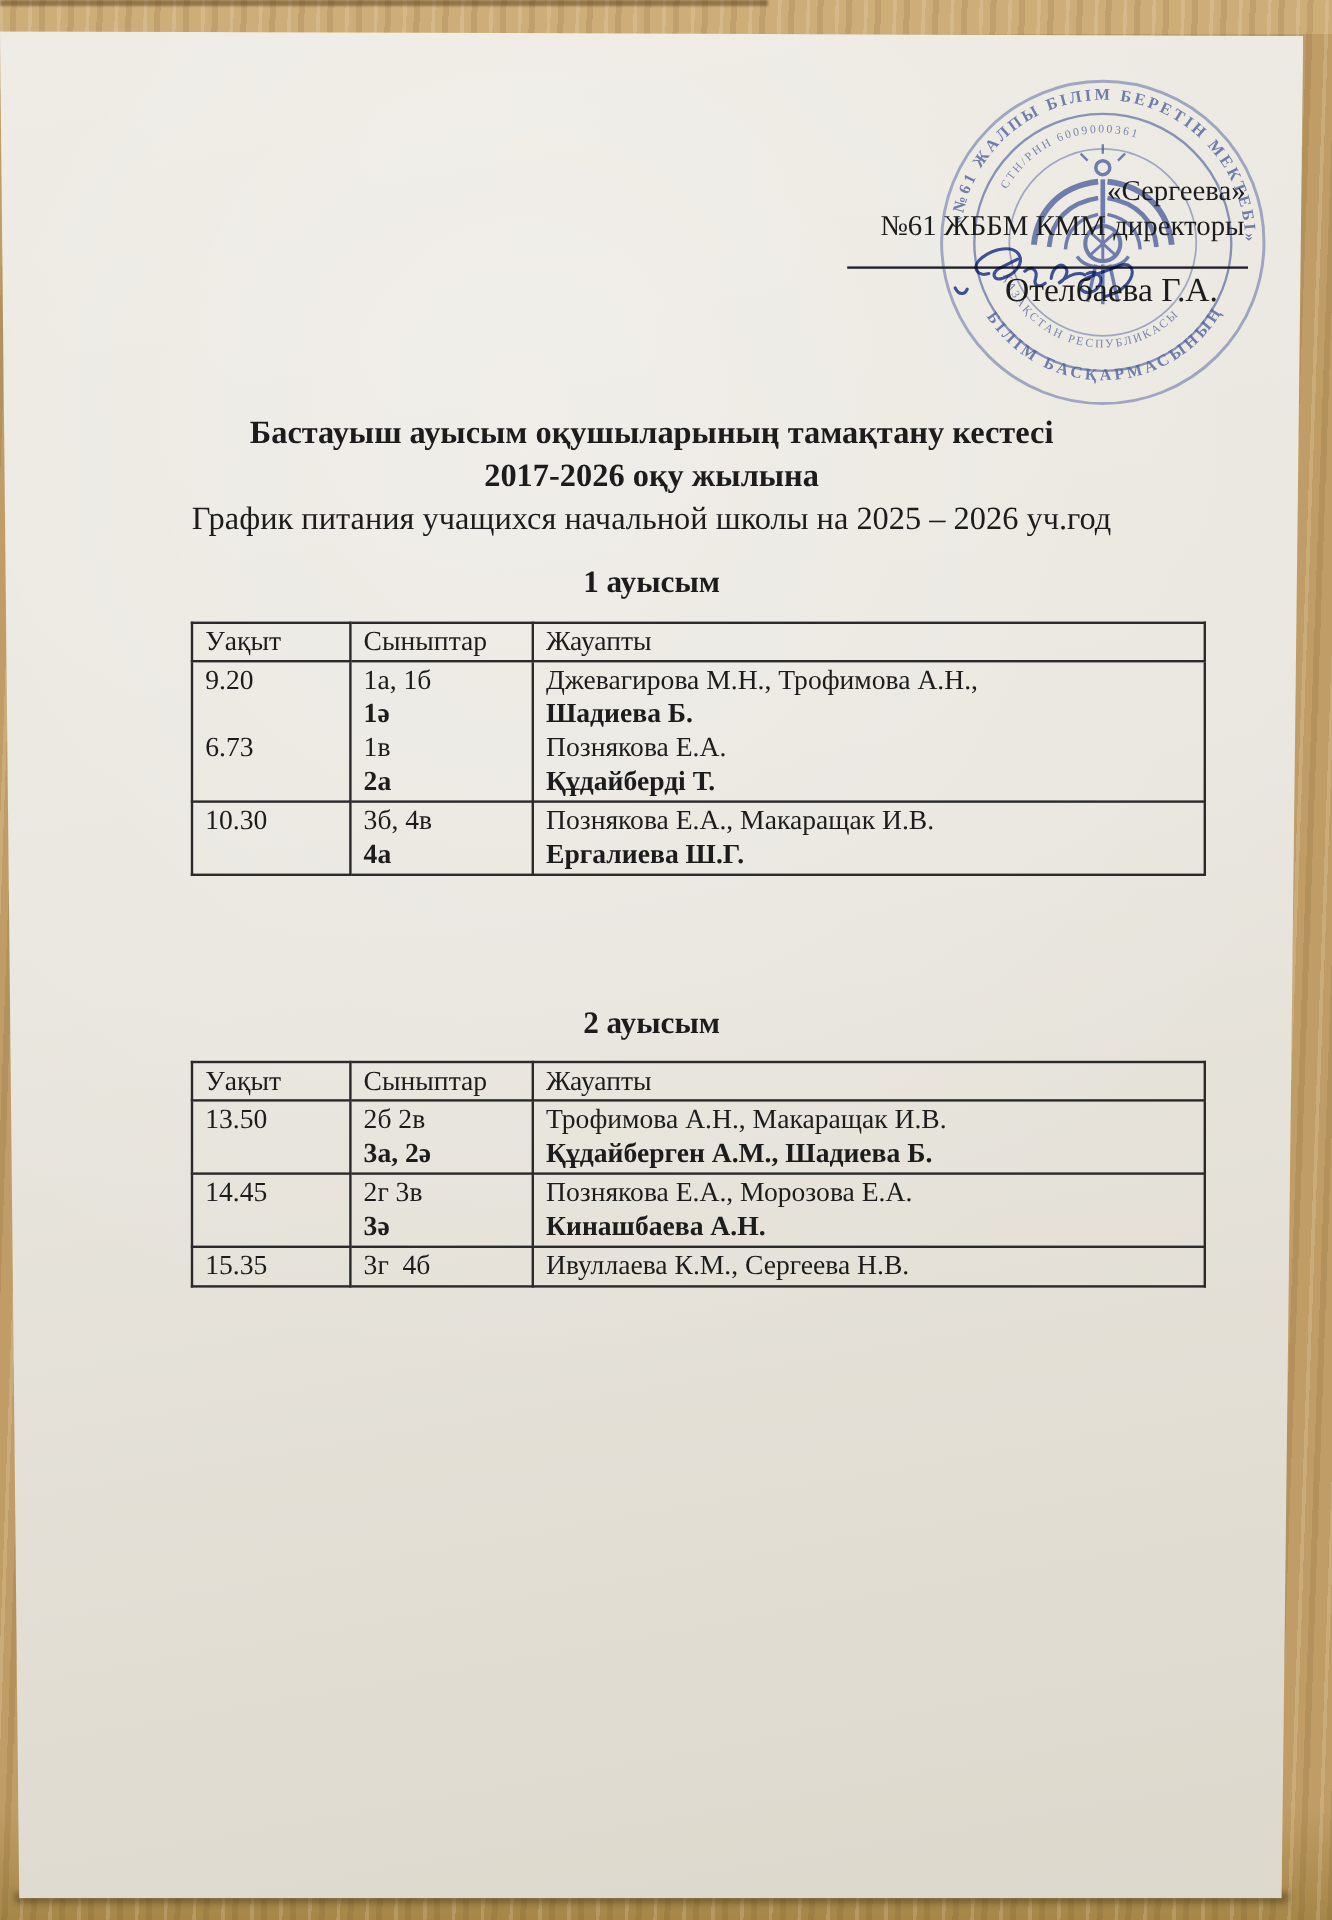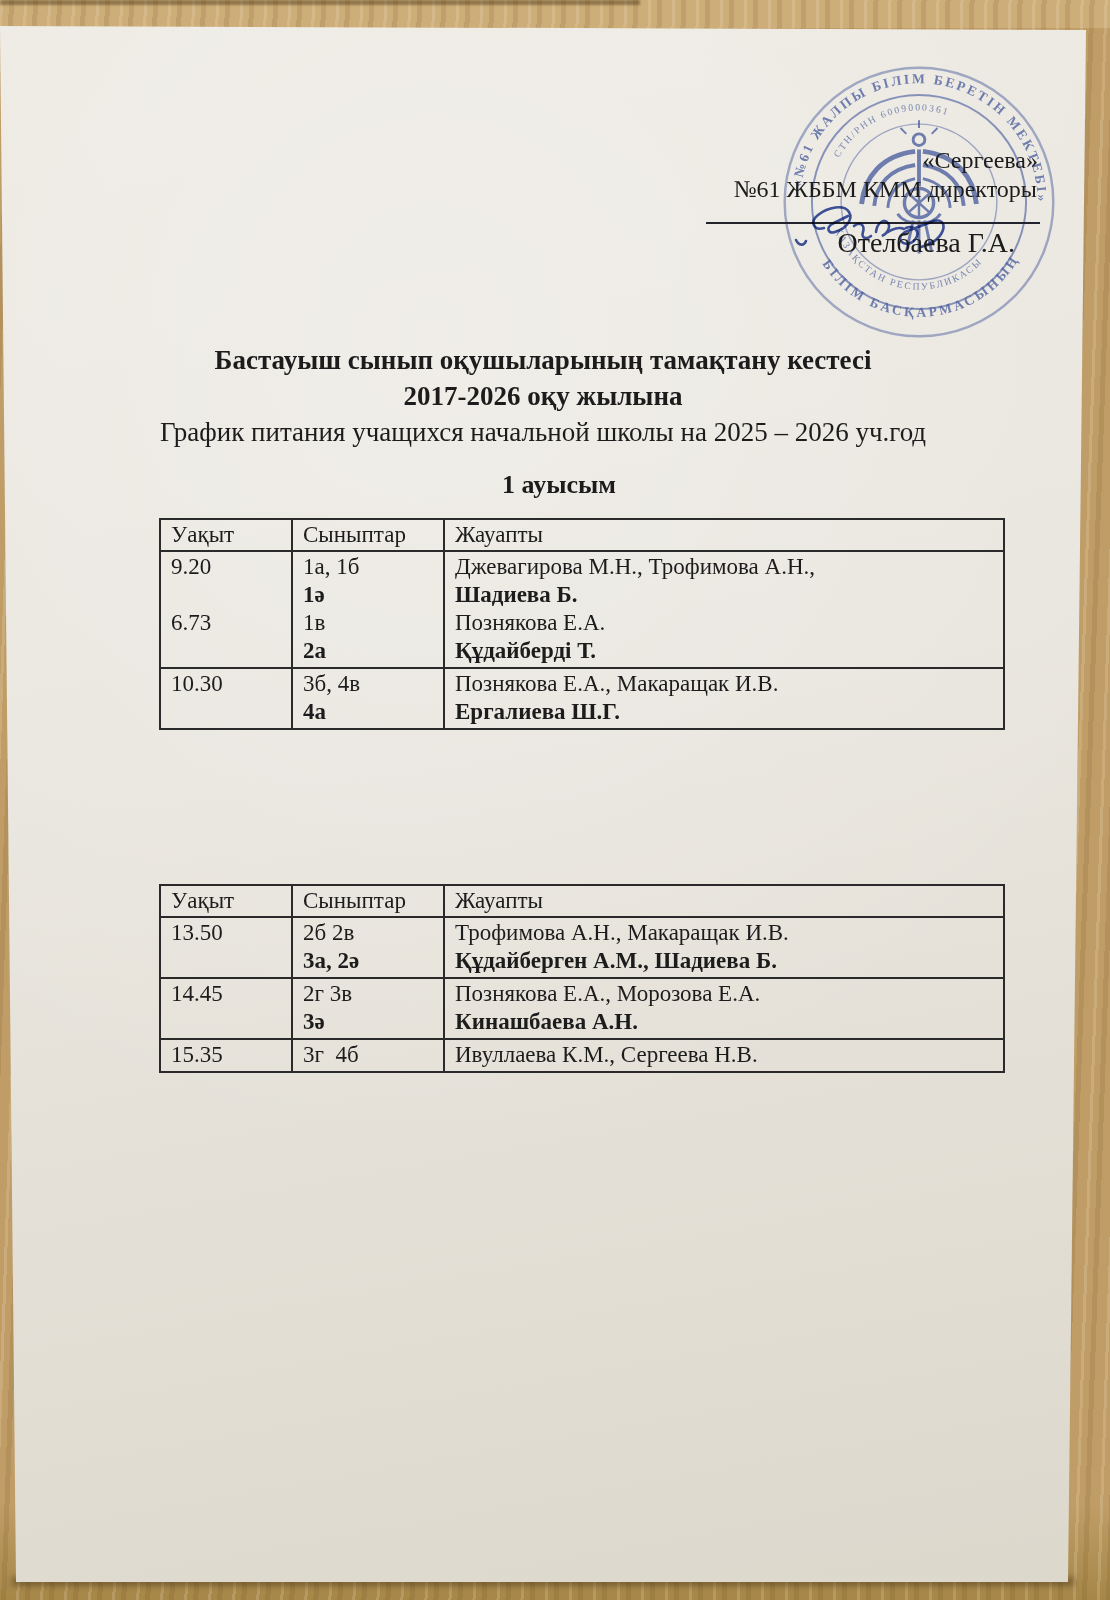--- a/index.html
+++ b/index.html
@@ -23,21 +23,21 @@
   
   .stamp{position:absolute;left:773px;top:30px;width:292px;height:292px;mix-blend-mode:multiply;opacity:.88;}
   .approve-quote{position:absolute;top:121px;right:48px;font-size:24px;}
   .approve-director{position:absolute;top:150px;right:49px;font-size:24px;}
   .sig-line{position:absolute;top:170px;left:706px;width:334px;height:26px;border-bottom:2px solid #23232e;}
   .approve-name{position:absolute;top:201px;right:71px;font-size:28px;}
   .signature{position:absolute;left:782px;top:158px;width:185px;height:74px;mix-blend-mode:multiply;opacity:.92;}
   
   .title{position:absolute;top:316px;left:0;width:1086px;text-align:center;line-height:36px;font-size:27px;}
   .title .b{font-weight:bold;}
-  .shift-heading{position:absolute;left:0;width:1086px;text-align:center;font-size:26px;font-weight:bold;margin-left:16px;}
+  .shift-heading{position:absolute;left:0;width:1086px;text-align:center;font-size:26px;font-weight:bold;}
   #h-shift1{top:444px;}
   #h-shift2{top:812px;}
   
   table.sched{position:absolute;left:159px;width:844px;border-collapse:collapse;table-layout:fixed;
     font-size:23px;background:transparent;}
   #t-shift1{top:492px;}
   #t-shift2{top:858px;}
   .sched th,.sched td{border:2px solid #2a2a2a;vertical-align:top;text-align:left;padding:1px 10px 2px 10px;font-weight:normal;}
   .sched th{height:27px;line-height:27px;}
   .sched .ln{line-height:28px;min-height:28px;white-space:pre-wrap;}
@@ -102,21 +102,21 @@
     <svg class="signature" viewBox="0 0 185 74">
       <path fill="none" stroke="#30489e" stroke-width="2.6" stroke-linecap="round" d="M14 56 c 3 6 8 6 10 1
            M42 44 c -10 3 -15 -6 -6 -13 c 10 -8 26 -11 31 -3 c 5 8 -5 18 -14 20 c -7 2 -9 -4 -3 -8 l 16 -8
            M72 42 c 6 -5 11 -1 9 6 c -2 6 3 8 8 4
            M94 48 c 1 -9 8 -14 12 -9 c 3 4 -1 11 -6 13 c 9 -7 16 -10 22 -7
            M124 44 c 7 -3 13 2 11 8 c -3 8 -12 10 -16 5 c -3 -4 2 -9 9 -11 l 24 -9 c 7 -2 11 2 9 9 c -3 9 -13 15 -22 17"></path>
     </svg>
     <div class="approve-name">Отелбаева Г.А.</div>
 
     <div class="title">
-      <div class="b">Бастауыш сынып оқушыларының тамақтану кестесі</div>
+      <div class="b">Бастауыш ауысым оқушыларының тамақтану кестесі</div>
       <div class="b">2017-2026 оқу жылына</div>
       <div>График питания учащихся начальной школы на 2025 – 2026 уч.год</div>
     </div>
 
     <div class="shift-heading" id="h-shift1">1 ауысым</div>
     <table class="sched" id="t-shift1">
       <colgroup>
           <col class="c-time">
           <col class="c-cls">
           <col class="c-resp">
@@ -158,20 +158,21 @@
               <div class="ln b">4а</div>
             </td>
             <td>
               <div class="ln">Познякова Е.А., Макаращак И.В.</div>
               <div class="ln b">Ергалиева Ш.Г.</div>
             </td>
           </tr>
         </tbody>
     </table>
 
+    <div class="shift-heading" id="h-shift2">2 ауысым</div>
     <table class="sched" id="t-shift2">
       <colgroup>
           <col class="c-time">
           <col class="c-cls">
           <col class="c-resp">
         </colgroup>
       <thead>
           <tr>
             <th>Уақыт</th>
             <th>Сыныптар</th>

